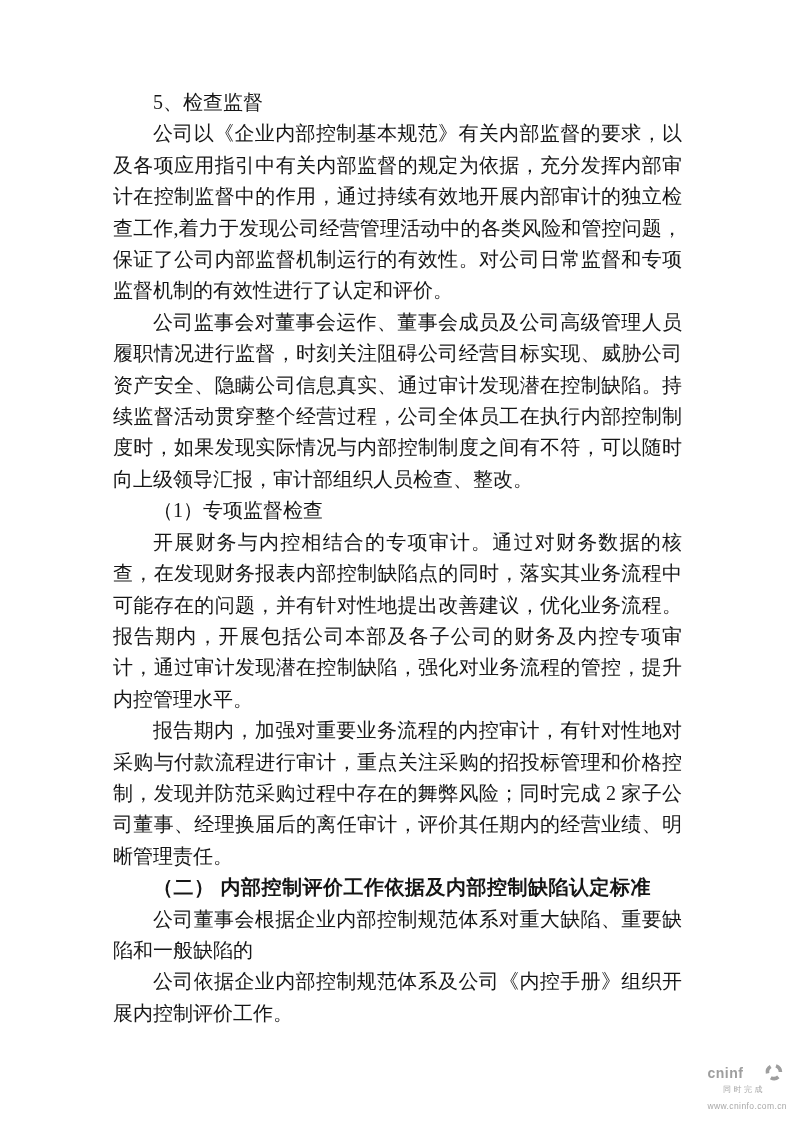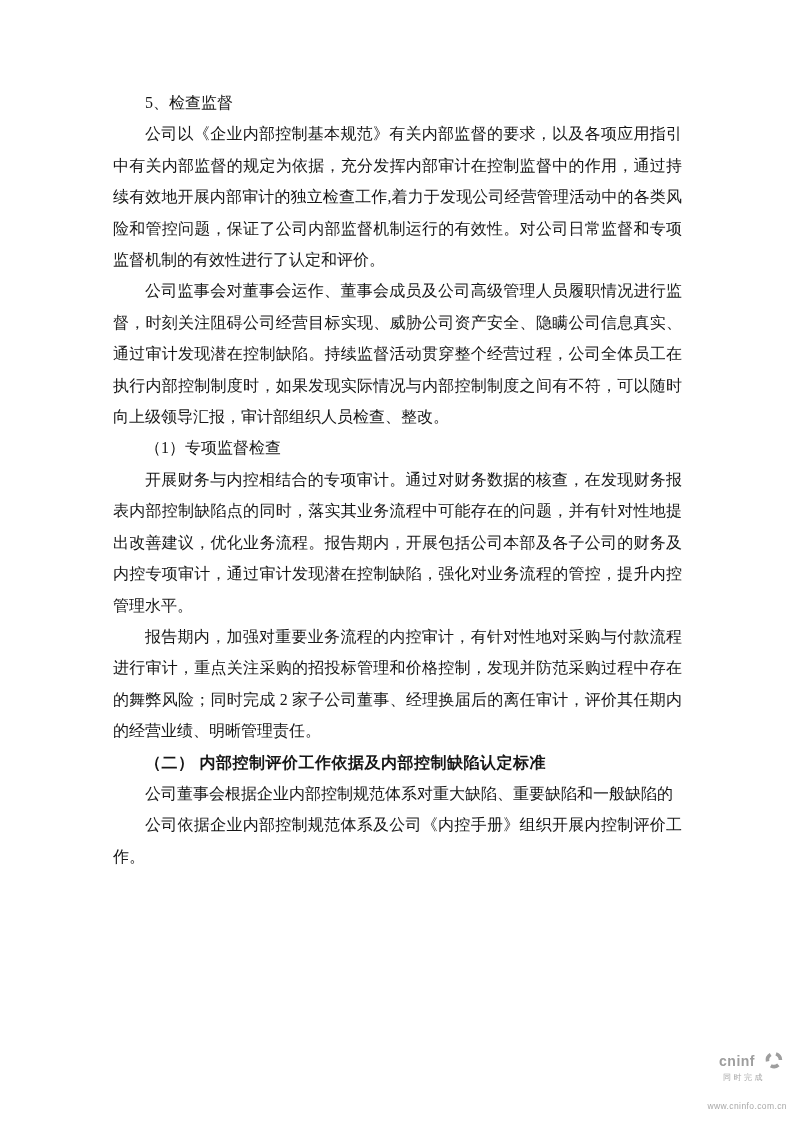--- a/index.html
+++ b/index.html
@@ -18,21 +18,21 @@
     position: absolute;
     inset: 0;
     background: #ffffff;
   }
   .content {
     position: absolute;
     left: 113px;
     top: 87px;
     width: 569px;
     color: #161616;
-    font-size: 16px;
+    font-size: 20px;
     line-height: 31.4px;
     text-align: justify;
   }
   .blk {
     margin: 0;
     padding: 0;
     text-indent: 2em;
   }
   .hb {
     font-weight: bold;
@@ -44,42 +44,42 @@
     right: 6px;
     bottom: 12px;
     text-align: right;
     color: #a5a5a5;
     font-family: "Liberation Sans", "DejaVu Sans", sans-serif;
     line-height: 1;
   }
   .logo-row {
     display: flex;
     align-items: center;
-    justify-content: flex-end;
-    gap: 9px;
+    justify-content: space-between;
+    gap: 1px;
     margin-right: 4px;
   }
   .logo-text {
     font-weight: bold;
     font-size: 14px;
     letter-spacing: 0.5px;
     color: #9e9e9e;
   }
   .logo-sub {
     font-size: 8px;
     letter-spacing: 2.5px;
     color: #a8a8a8;
     margin-top: 2px;
     margin-right: 22px;
   }
   .logo-url {
     font-size: 8.5px;
     letter-spacing: 0.4px;
     color: #a8a8a8;
-    margin-top: 20px;
+    margin-top: 8px;
   }
   .swirl {
     display: inline-block;
     transform: rotate(18deg);
   }
 </style>
 </head>
 <body>
 
 <div class="page">

